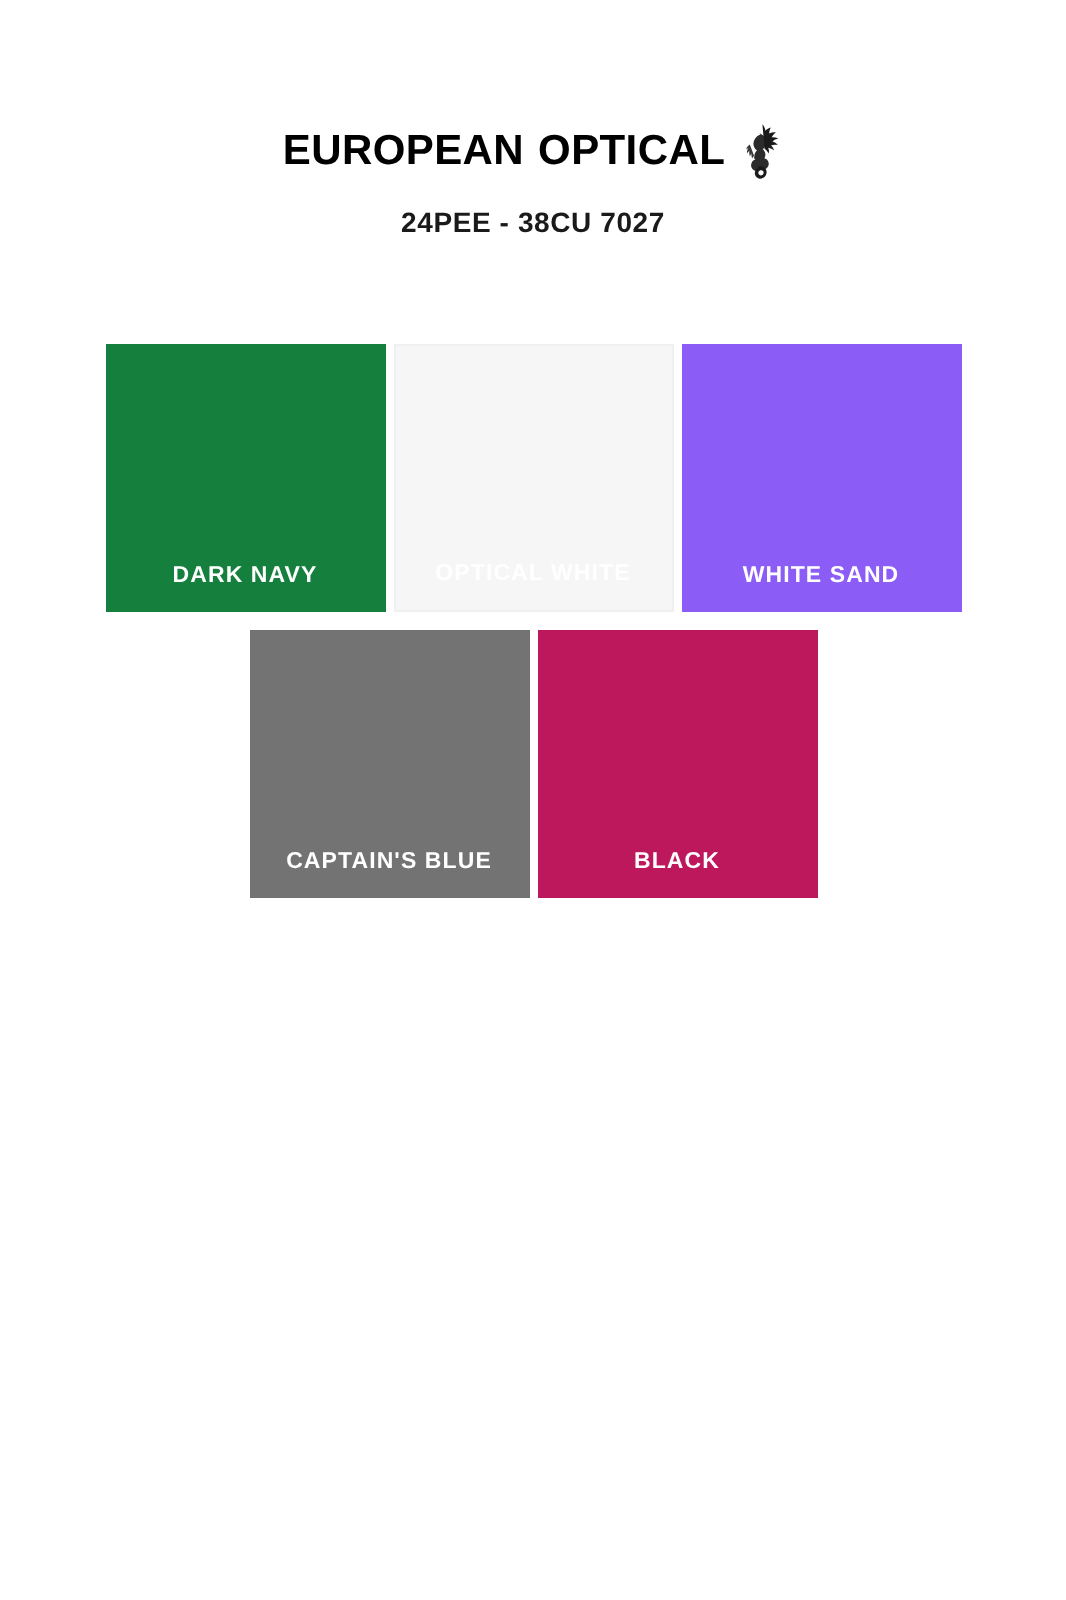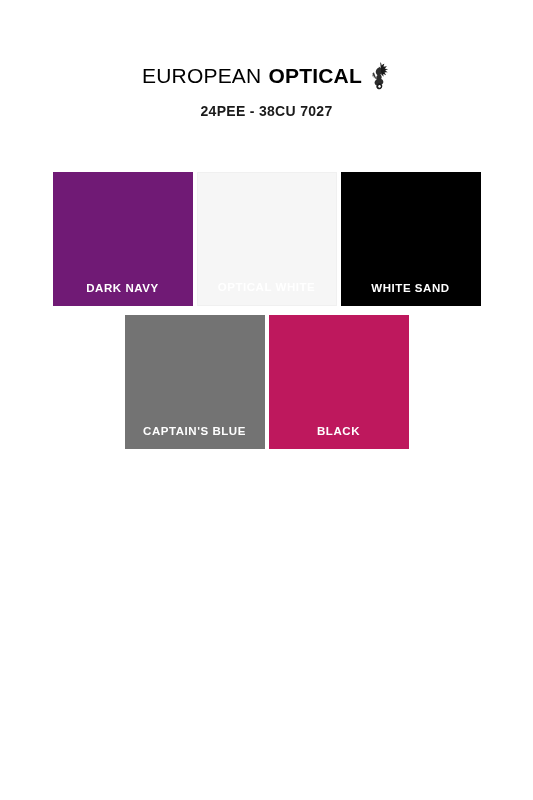--- a/index.html
+++ b/index.html
@@ -44,21 +44,21 @@
 
   .wordmark-text {
     font-family: "Liberation Sans", sans-serif;
     font-size: 21px;
     letter-spacing: 0.2px;
     color: #000000;
     line-height: 1;
     display: inline-block;
   }
   .wordmark-light {
-    font-weight: 400;
+    font-weight: 700;
   }
   .wordmark-bold {
     font-weight: 700;
   }
 
   .emblem {
     display: inline-block;
     width: 22px;
     height: 30px;
     position: relative;
@@ -140,27 +140,27 @@
           </g>
         </svg>
       </span>
     </div>
 
     <div class="product-code">24PEE - 38CU 7027</div>
   </div>
 
   <div class="palette">
     <div class="swatch-row">
-      <div class="swatch" style="background-color: #701a75;">
+      <div class="swatch" style="background-color: #15803d;">
         <span class="swatch-label">DARK NAVY</span>
       </div>
       <div class="swatch is-pale" style="background-color: rgb(246, 246, 246);">
         <span class="swatch-label">OPTICAL WHITE</span>
       </div>
-      <div class="swatch" style="background-color: #000000;">
+      <div class="swatch" style="background-color: #8b5cf6;">
         <span class="swatch-label">WHITE SAND</span>
       </div>
     </div>
 
     <div class="swatch-row">
       <div class="swatch" style="background-color: #737373;">
         <span class="swatch-label">CAPTAIN'S BLUE</span>
       </div>
       <div class="swatch" style="background-color: #be185d;">
         <span class="swatch-label">BLACK</span>

